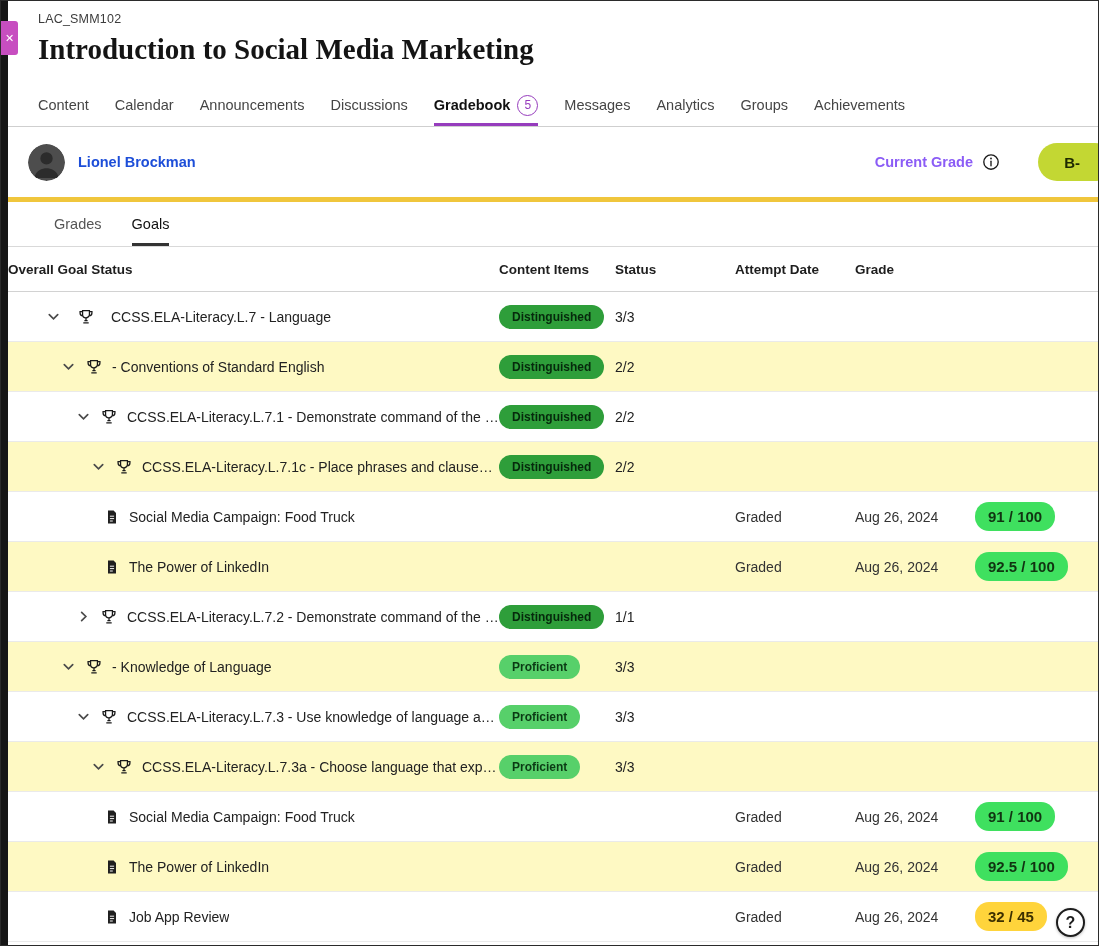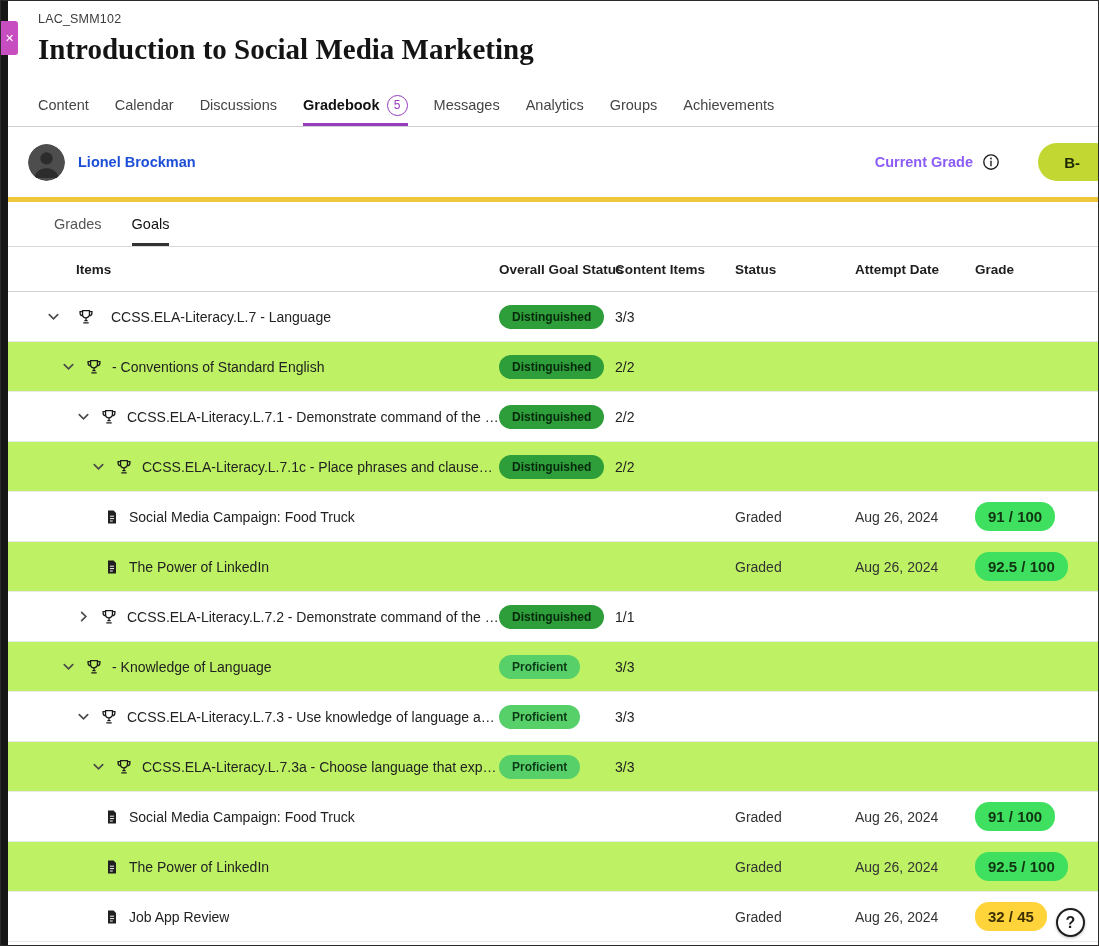--- a/index.html
+++ b/index.html
@@ -56,21 +56,21 @@
     border-bottom: 3px solid transparent; cursor: pointer; padding-top: 2px; }
   .subtab.active { color: #111; font-weight: 400; border-bottom-color: #333; }
 
   
   .goals-table { flex: 1; display: flex; flex-direction: column; min-height: 0; }
   .thead, .trow { display: grid; grid-template-columns: 1fr 116px 120px 120px 120px 123px; align-items: center; }
   .thead { height: 45px; border-bottom: 1px solid #d2d2d2; font-size: 13.5px; font-weight: 700; color: #1e1e1e; }
   .thead .col { white-space: nowrap; }
   .thead .col-items { padding-left: 68px; }
   .trow { height: 50px; border-bottom: 1px solid #eaeaea; font-size: 14px; color: #222; background: #fff; }
-  .trow.alt { background: #bef264; }
+  .trow.alt { background: #fef9c3; }
   .cell { white-space: nowrap; }
   .items-cell { display: flex; align-items: center; gap: 9px; overflow: hidden; }
   .row-label { overflow: hidden; text-overflow: ellipsis; }
   .icon, .icon-btn { display: inline-flex; align-items: center; flex: none; }
   .icon-btn { cursor: pointer; }
 
   .pill { display: inline-block; border-radius: 13px; font-weight: 700; white-space: nowrap; }
   .pill-status { font-size: 12px; padding: 5px 13px; }
   .pill-distinguished { background: var(--distinguished-green, #2e9e3a); color: #06290c; }
   .pill-proficient   { background: var(--proficient-green, #57d06a);   color: #0b3a14; }
@@ -102,20 +102,23 @@
       <h1 class="course-title">Introduction to Social Media Marketing</h1>
     </header>
 
     <nav class="course-nav">
       <ul id="nav-list">
           <li class="nav-item">
             <span>Content</span>
           </li>
           <li class="nav-item">
             <span>Calendar</span>
+          </li>
+          <li class="nav-item">
+            <span>Announcements</span>
           </li>
           <li class="nav-item">
             <span>Discussions</span>
           </li>
           <li class="nav-item active">
             <span>Gradebook</span>
             <span class="nav-badge">5</span>
           </li>
           <li class="nav-item">
             <span>Messages</span>
@@ -157,21 +160,20 @@
 
     <div class="grade-color-bar"></div>
 
     <div class="subtabs" id="subtabs">
         <div class="subtab">Grades</div>
         <div class="subtab active">Goals</div>
       </div>
 
     <div class="goals-table">
       <div class="thead">
-        <div class="col col-items">Items</div>
         <div class="col">Overall Goal Status</div>
         <div class="col">Content Items</div>
         <div class="col">Status</div>
         <div class="col">Attempt Date</div>
         <div class="col">Grade</div>
       </div>
       <div class="tbody" id="tbody">
           <div class="trow">
             <div class="cell items-cell" style="padding-left: 38px; gap: 16px;">
               <span class="icon-btn">

